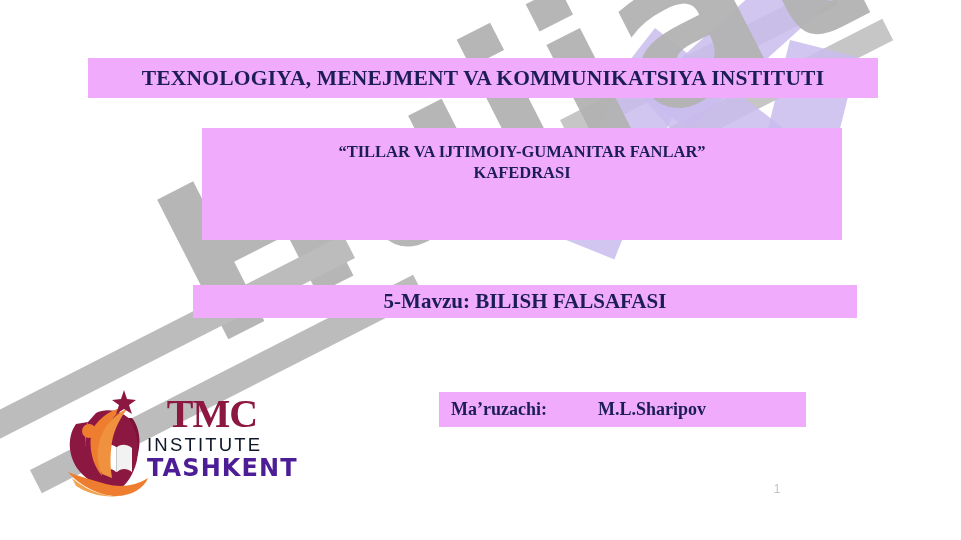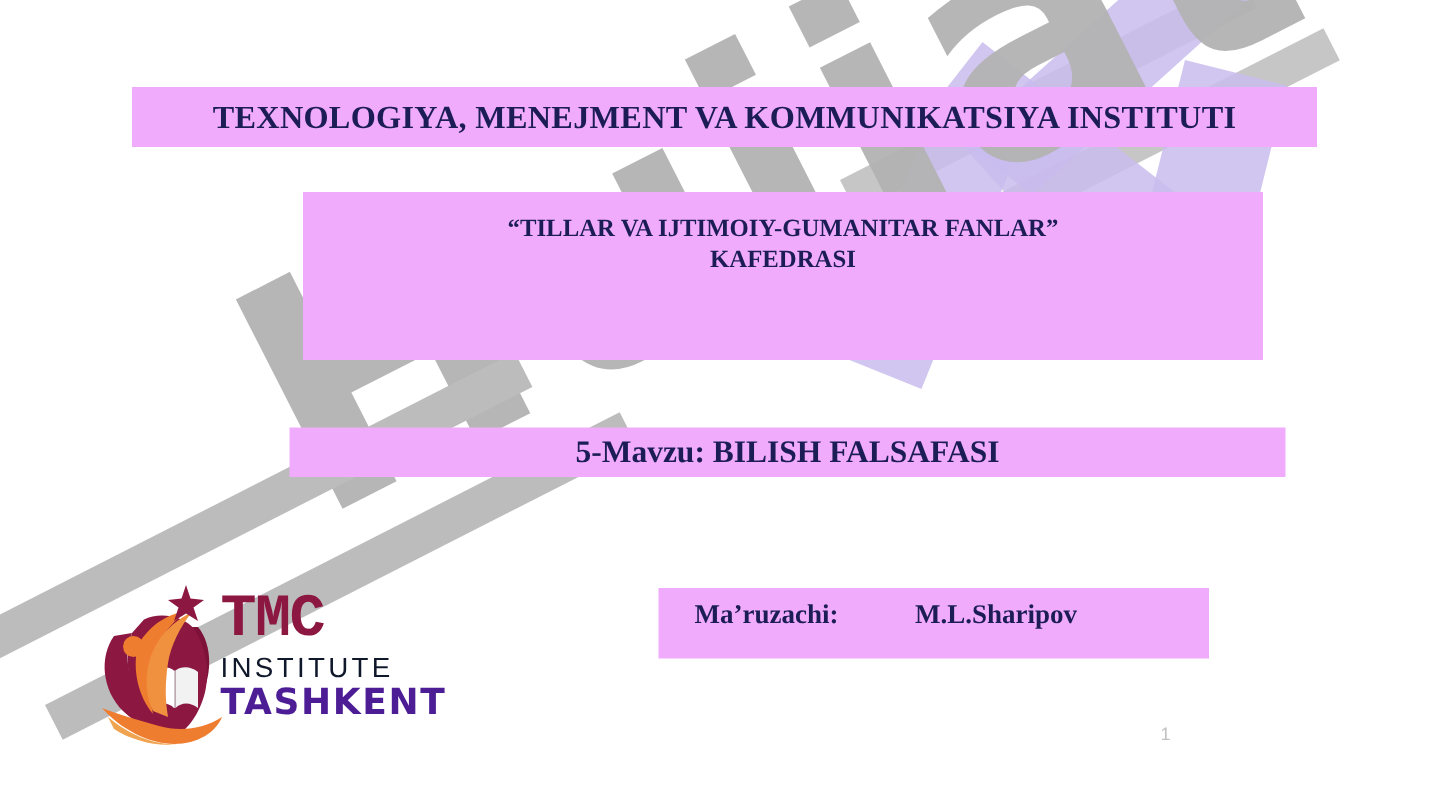--- a/index.html
+++ b/index.html
@@ -97,25 +97,25 @@
     display: block;
     margin-top: 25px;
     font-size: 19px;
   }
   #box-topic {
     left: 193px; top: 285px; width: 664px; height: 33px;
     font-size: 21px;
     line-height: 33px;
   }
   #box-lecturer {
-    left: 439px; top: 392px; width: 367px; height: 47px;
+    left: 439px; top: 392px; width: 367px; height: 35px;
     font-size: 18px;
     line-height: 35px;
     text-align: left;
-    padding-left: 24px;
+    padding-left: 12px;
   }
   #box-lecturer .gap { display: inline-block; width: 42px; }
 
   
   #page-number {
     position: absolute;
     left: 762px; top: 482px;
     width: 30px;
     text-align: center;
     font-family: "Liberation Sans", sans-serif;
@@ -129,26 +129,27 @@
     left: 62px; top: 386px;
     width: 215px; height: 115px;
   }
   #logo-mark { position: absolute; left: 0; top: 0; }
   #logo-text {
     position: absolute;
     left: 85px; top: 8px;
     width: 130px;
   }
   .logo-tmc {
-    font-family: Liberation Mono, monospace;
+    font-family: Liberation Serif, serif;
     font-size: 40px;
     font-weight: 700;
     color: #8c1741;
     letter-spacing: -1px;
     line-height: 40px;
+    text-align: center;
   }
   .logo-institute {
     font-family: "Liberation Sans", sans-serif;
     font-size: 18.5px;
     font-weight: 400;
     color: #0f172a;
     letter-spacing: 2.2px;
     line-height: 22px;
   }
   .logo-tashkent {

